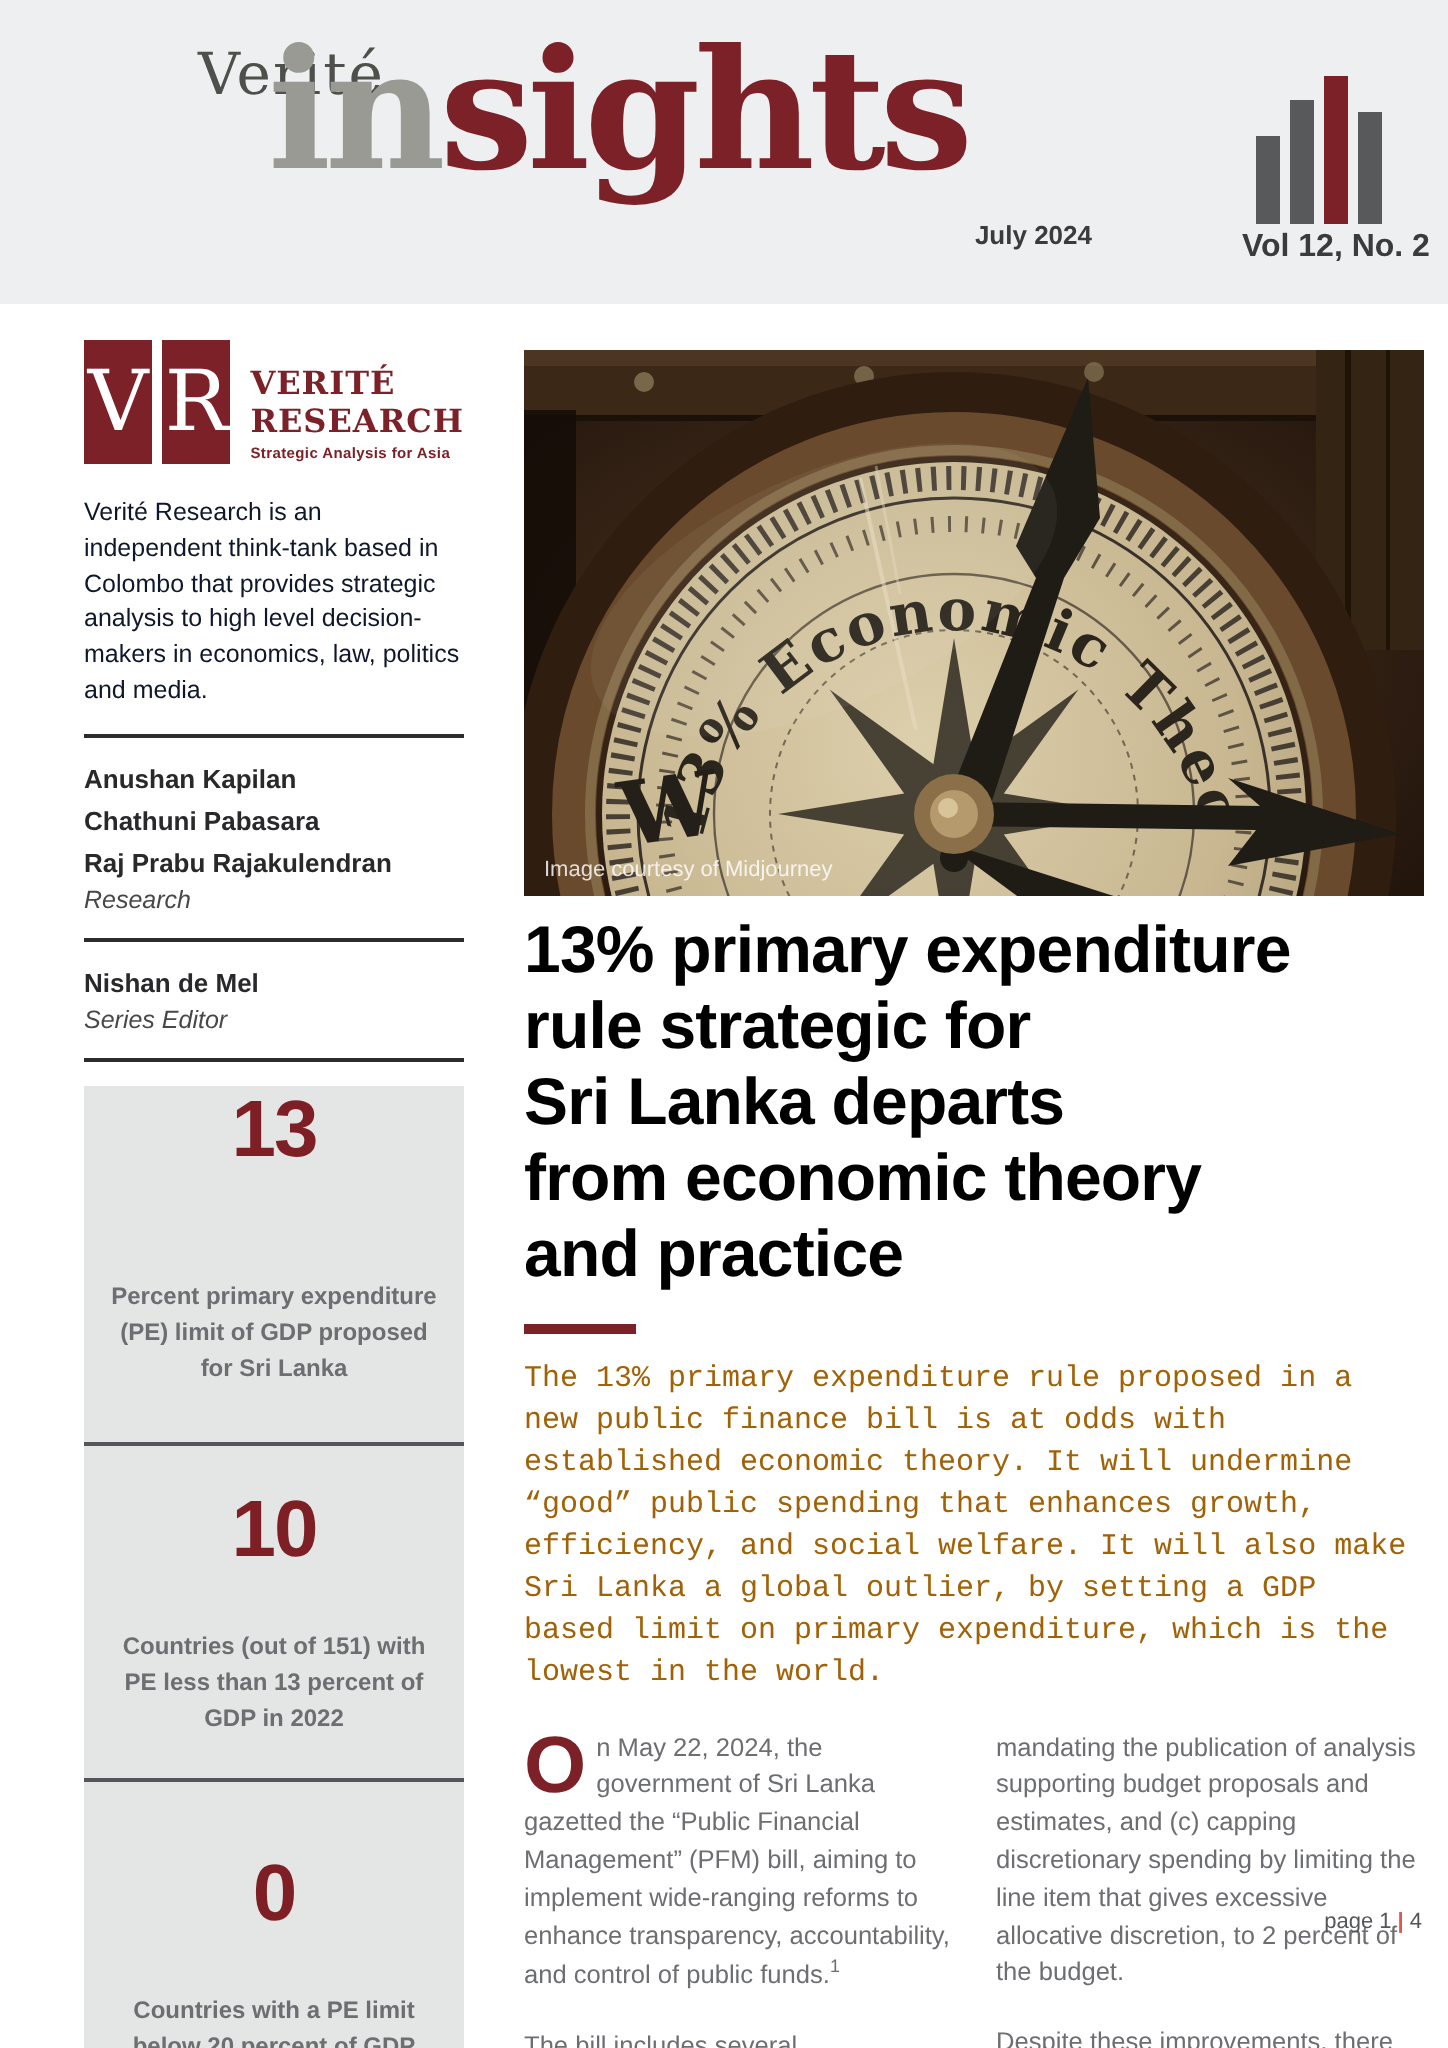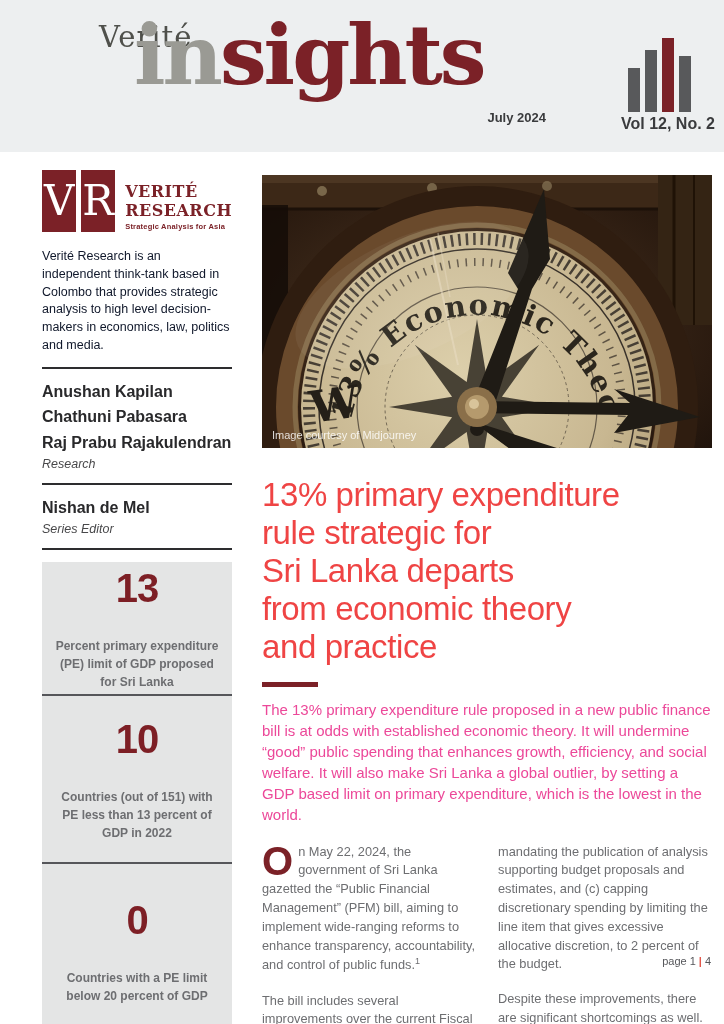--- a/index.html
+++ b/index.html
@@ -37,45 +37,45 @@
   .vr-logo { display:flex; gap:5px; align-items:flex-end; }
   .vr-block {
     width:36px; height:62px; background:#7b2127; color:#ffffff;
     font-family:"DejaVu Serif", serif; font-size:42px; line-height:62px; text-align:center;
   }
   .vr-text { margin-left:5px; padding-bottom:1px; }
   .vr-name { font-family:"DejaVu Serif", serif; font-weight:bold; font-size:16px; letter-spacing:0.5px; color:#7b2127; line-height:1.15; }
   .vr-tagline { font-size:7.5px; font-weight:bold; color:#7b2127; margin-top:2px; letter-spacing:0.2px; }
   .about { margin-top:16px; font-size:12.5px; line-height:1.42; color:#0f172a; }
   .side-divider { border:none; border-top:2px solid #2d2d2f; margin:12px 0 10px 0; }
-  .author { font-size:16px; font-weight:bold; color:#29292b; line-height:1.62; }
+  .author { font-size:13px; font-weight:bold; color:#29292b; line-height:1.62; }
   .role { font-style:italic; font-size:12.5px; color:#48484a; margin-top:1px; }
   .stats { margin-top:12px; background:#e4e5e5; }
   .stat {
     display:flex; flex-direction:column; justify-content:center; align-items:center;
     text-align:center; padding:0 13px; gap:26px;
   }
-  .stat.s1 { height:132px; } .stat.s2 { height:168px; border-top:2px solid #55565a; }
+  .stat.s1 { height:150px;justify-content:space-between; } .stat.s2 { height:168px; border-top:2px solid #55565a;margin-top:28px; }
   .stat.s3 { height:177px; border-top:2px solid #55565a; }
   .stat-value { font-size:40px; font-weight:bold; color:#7d1f25; letter-spacing:-1px; }
   .stat-label { font-size:12px; font-weight:bold; color:#6d6e71; line-height:1.5; }
 
   
   .main { position:absolute; left:262px; top:175px; width:450px; }
   .hero { position:relative; width:450px; height:273px; }
   .hero svg { display:block; }
   .hero-caption {
     position:absolute; left:10px; bottom:7px; font-size:11px; color:rgba(255,255,255,0.82);
   }
   .headline {
-    margin-top:28px; font-size:33px; line-height:1.15; font-weight:normal;
-    color:#ef4444; letter-spacing:-0.4px;
+    margin-top:8px; font-size:33px; line-height:1.15; font-weight:bold;
+    color:#000000; letter-spacing:-0.4px;
   }
   .headline-rule { width:56px; height:5px; background:#7b2127; margin:16px 0 12px 0; }
-  .standfirst { font-size:15px; line-height:1.4; color:#ec4899; }
+  .standfirst { font-size:15px; line-height:1.4; color:#a16207;font-family:Liberation Mono, monospace; }
   .columns { margin-top:18px; display:flex; gap:22px; }
   .col { width:214px; font-size:12.8px; line-height:1.47; color:#6d6e71; }
   .col p + p { margin-top:16px; }
   .dropcap {
     float:left; font-size:40px; line-height:33px; font-weight:bold;
     color:#7b2127; margin:2px 5px 0 0;
   }
   sup { font-size:9px; }
   .page-num { position:absolute; right:13px; top:955px; font-size:11px; color:#55565a; }
   .page-num .pipe { color:#e2574b; margin:0 3px; font-weight:bold; }

